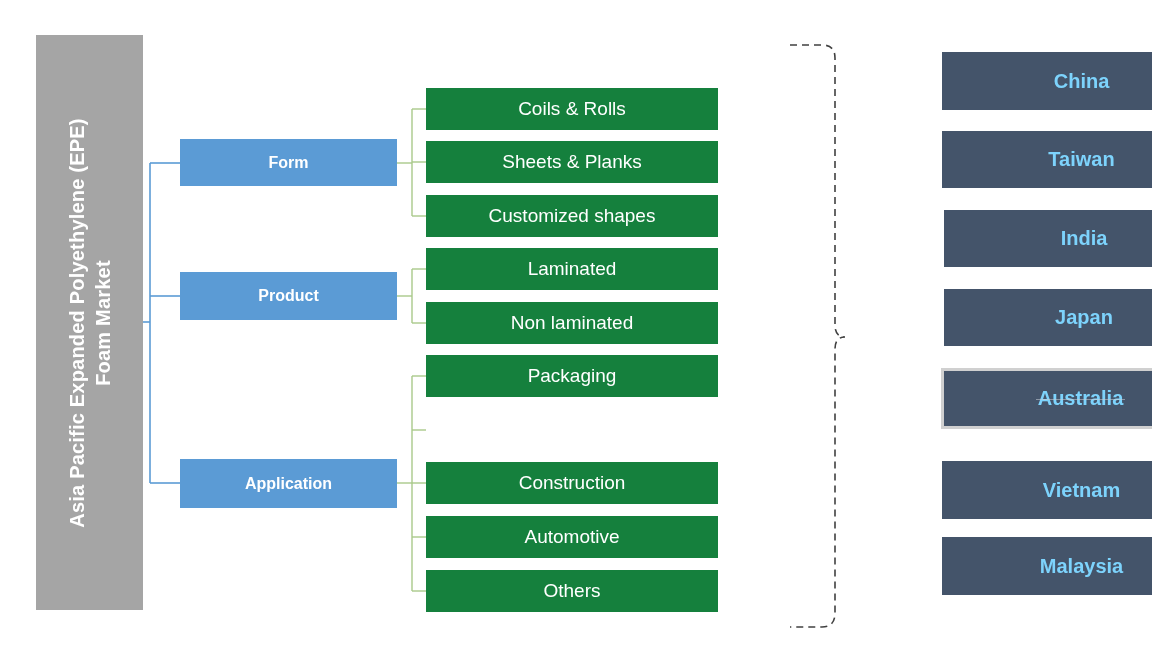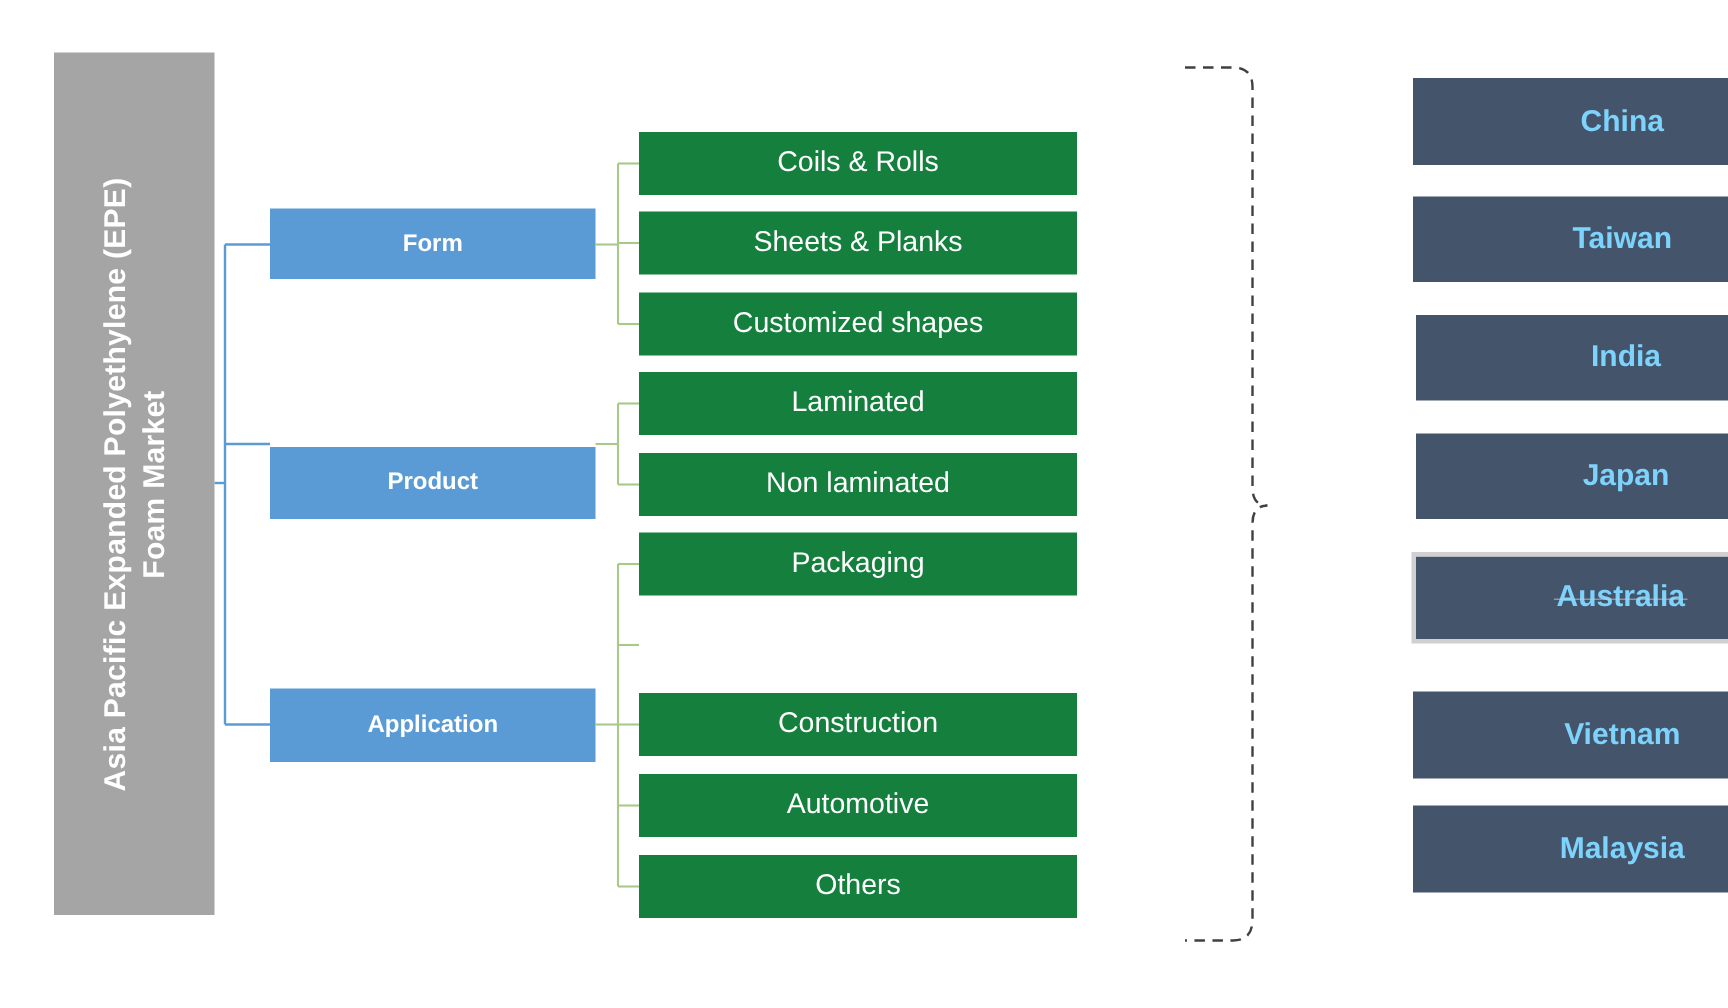--- a/index.html
+++ b/index.html
@@ -50,21 +50,21 @@
     background: #5b9bd5;
     color: #ffffff;
     font-weight: bold;
     font-size: 16px;
     display: flex;
     align-items: center;
     justify-content: center;
     text-align: center;
   }
   .cat-form        { top: 139px; height: 47px; }
-  .cat-product     { top: 272px; height: 48px; margin-top: 26px; }
+  .cat-product     { top: 272px; height: 48px; }
   .cat-application { top: 459px; height: 49px; }
 
   
   .leaf-box {
     position: absolute;
     left: 426px;
     width: 292px;
     height: 42px;
     background: #15803d;
     color: #ffffff;

